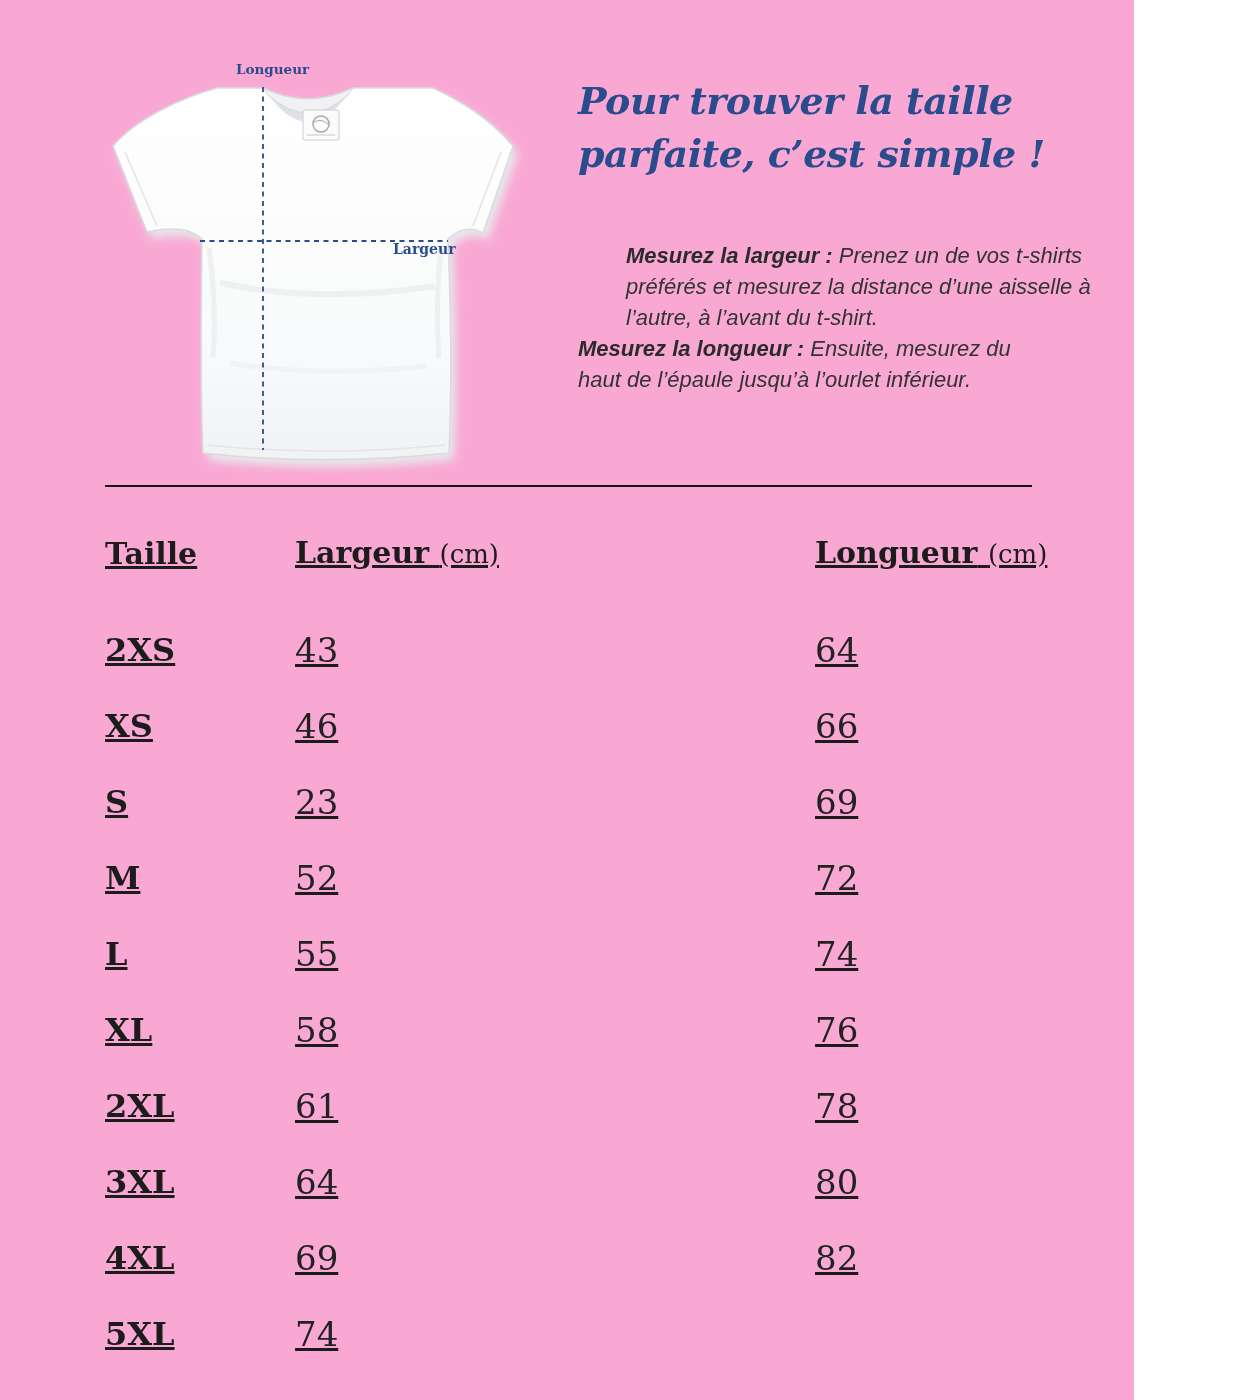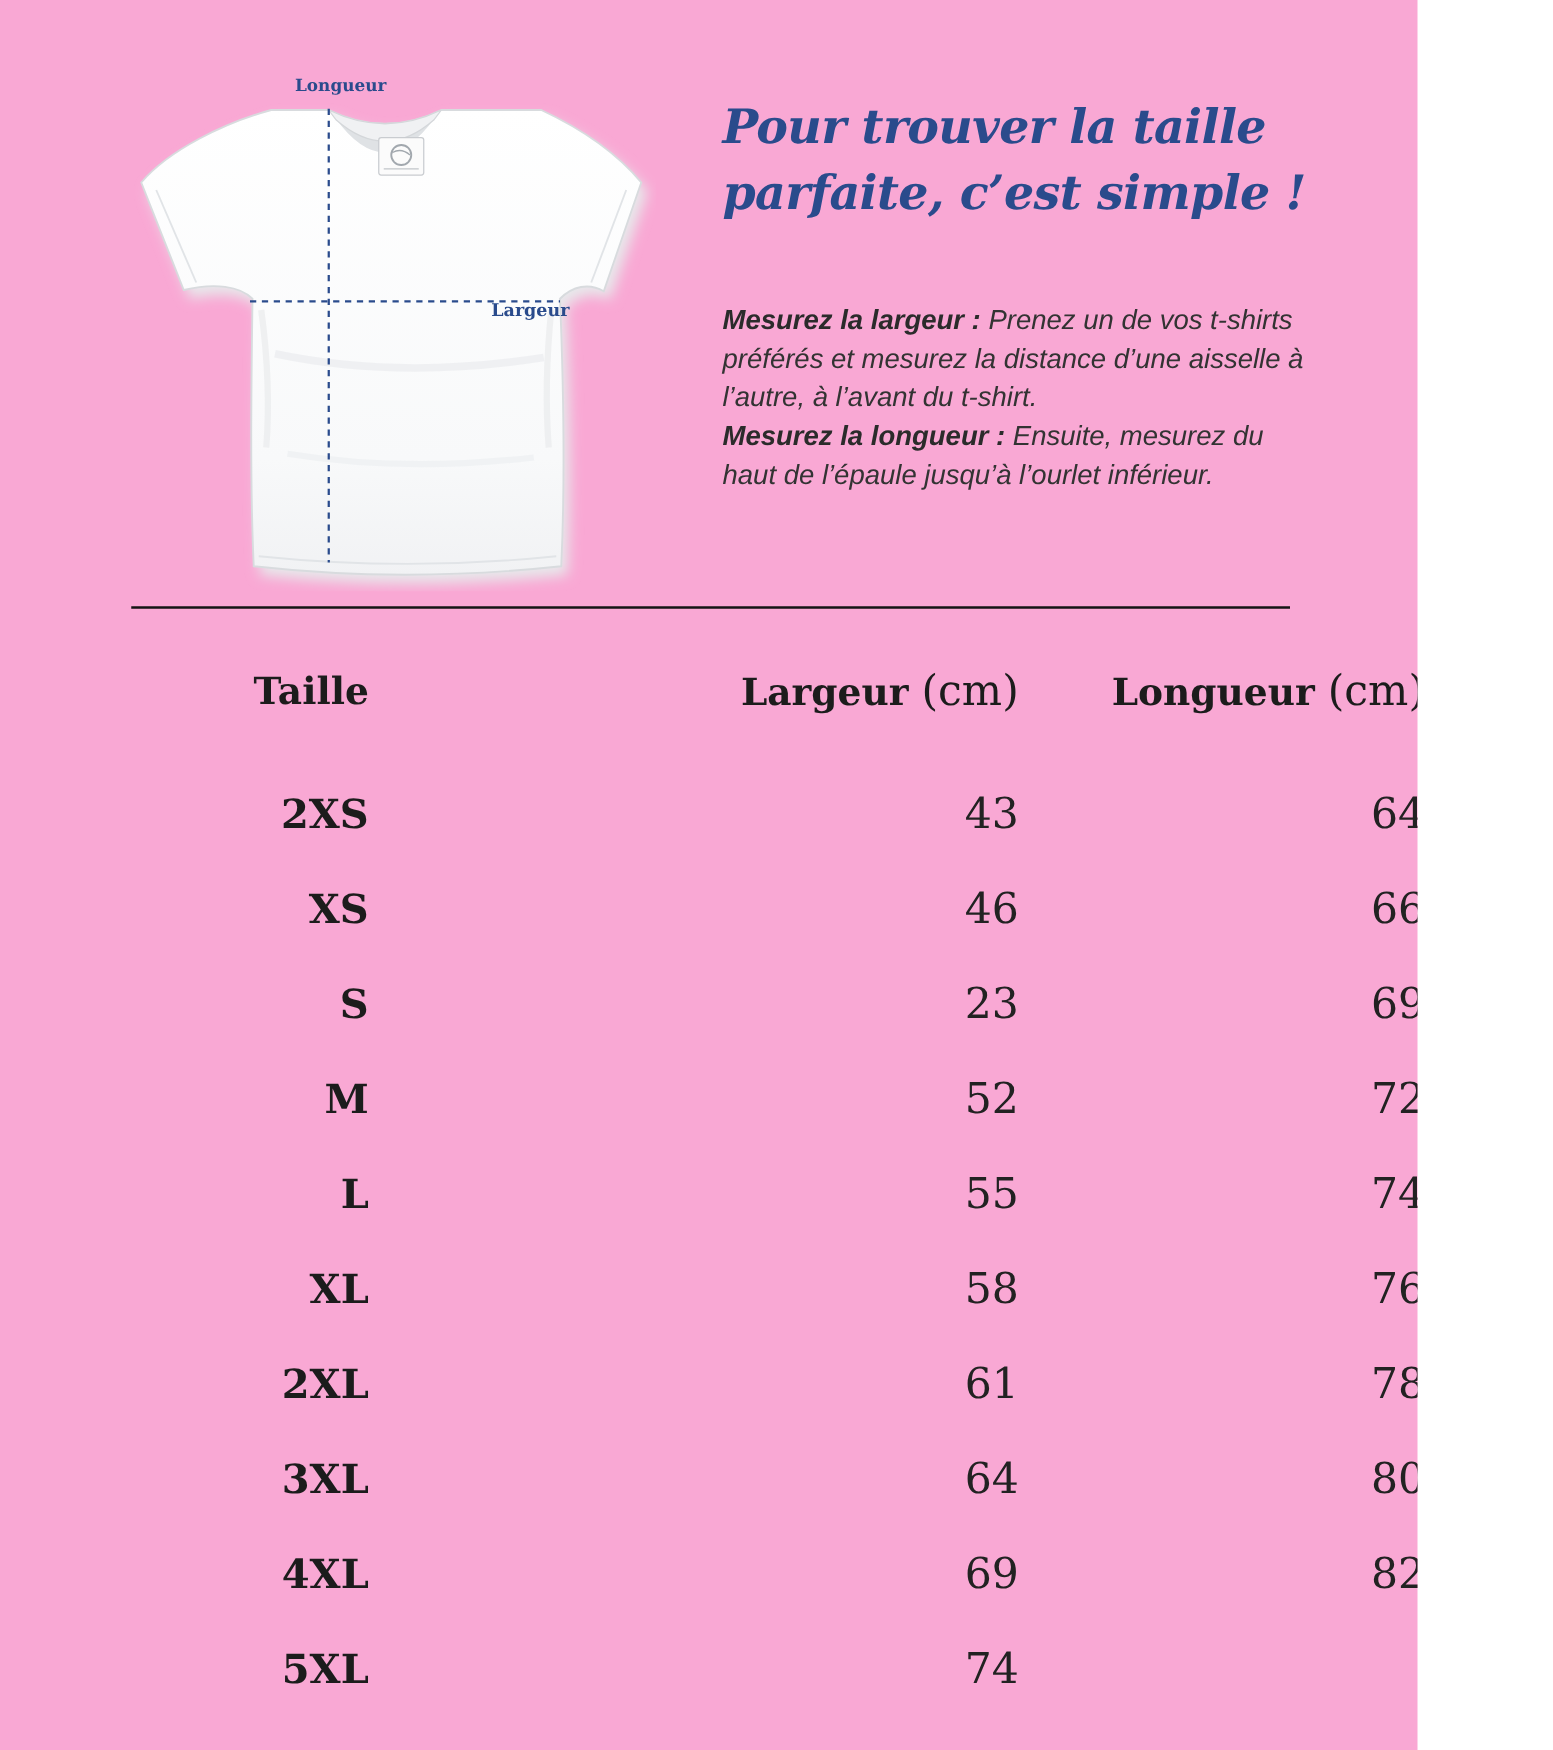--- a/index.html
+++ b/index.html
@@ -26,45 +26,45 @@
   .measure-label.largeur  { left:393px; top:242px; font-size:14px; }
 
   .intro { position:absolute; left:578px; top:74px; width:578px;font-style:italic; }
   .page-title {
     font-family:"DejaVu Serif","Liberation Serif",serif;
     font-weight:700; font-size:38px; line-height:53px;
     color:#2a4b8c; letter-spacing:-0.5px;
   }
   .title-line { display:block; }
   .intro p { font-size:22px; line-height:31px; color:#333333; }
-  .intro p.first  { margin-top:60px; }
+  .intro p.first  { margin-top:60px;margin-left:48px; }
   .intro p.second { }
   .intro p strong { font-weight:700; color:#2b2b2b; }
   .pline { display:block; }
 
   
   .divider {
     border:none; border-top:2px solid #141414;
     margin:0 102px 0 105px; height:0;
   }
 
   
   .size-table {
     margin-left:105px; width:1035px;
     font-family:"DejaVu Serif","Liberation Serif",serif;
-    color:#1c1c1c; text-align:right;
+    color:#1c1c1c; text-align:left;text-decoration:underline;
   }
   .thead, .trow {
     display:grid;
     grid-template-columns:190px 520px 325px;
     align-items:center;
   }
   .thead { padding:46px 0 26px; line-height:40px; }
   .th { font-size:30px; font-weight:700; }
-  .th .unit { font-weight:400; font-size:34px; }
+  .th .unit { font-weight:400; font-size:26px; }
   .tbody { margin-top:12px; }
   .trow { height:76px; }
   .td.size { font-size:32px; font-weight:700; }
   .td.num  { font-size:34px; font-weight:400; color:#222222; }
 </style>
 </head>
 <body>
 
 <div class="page">
 

